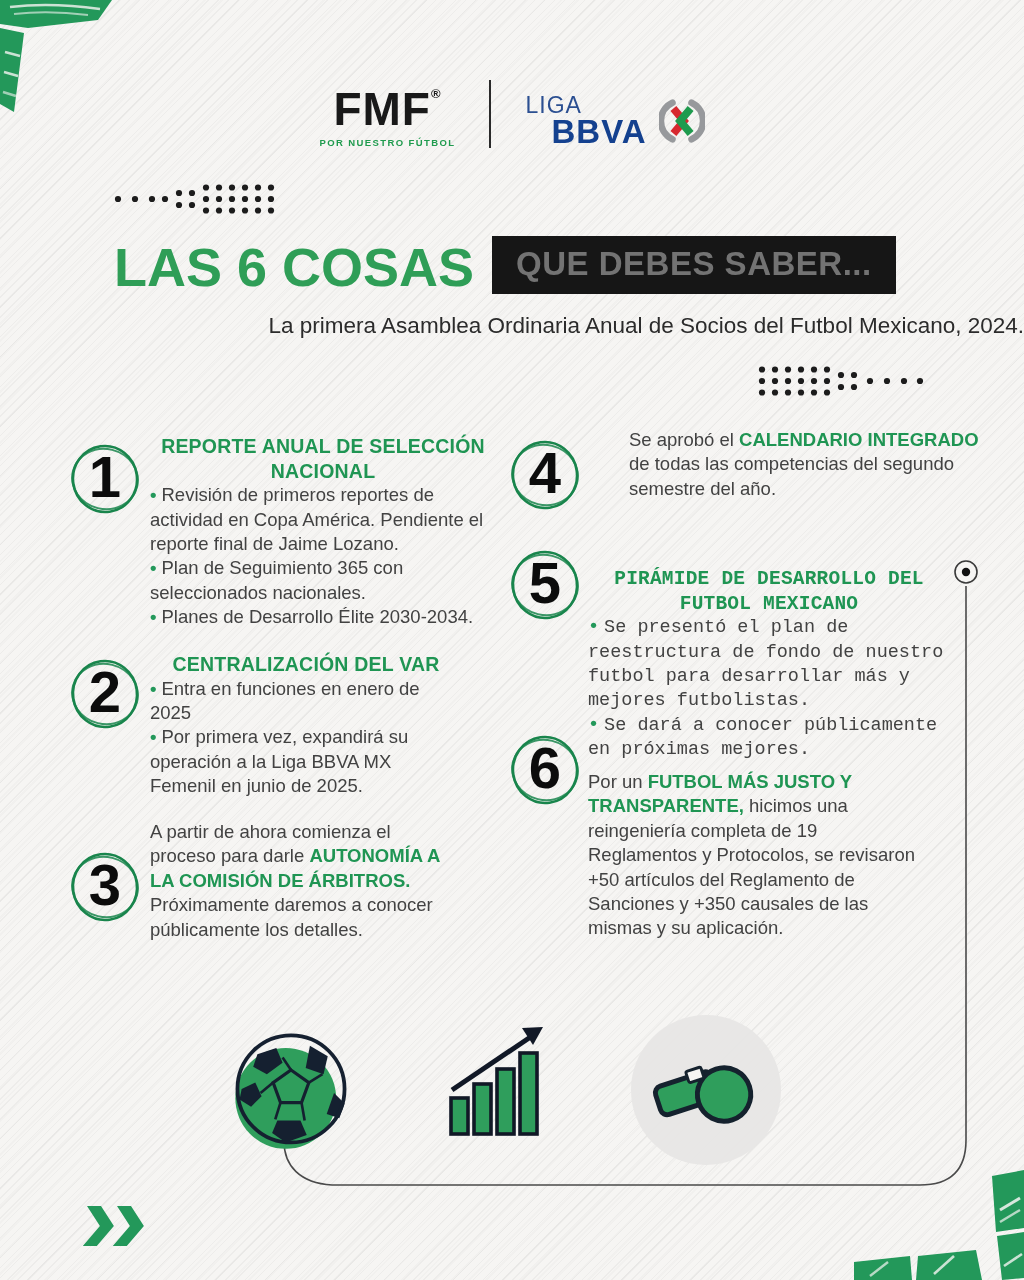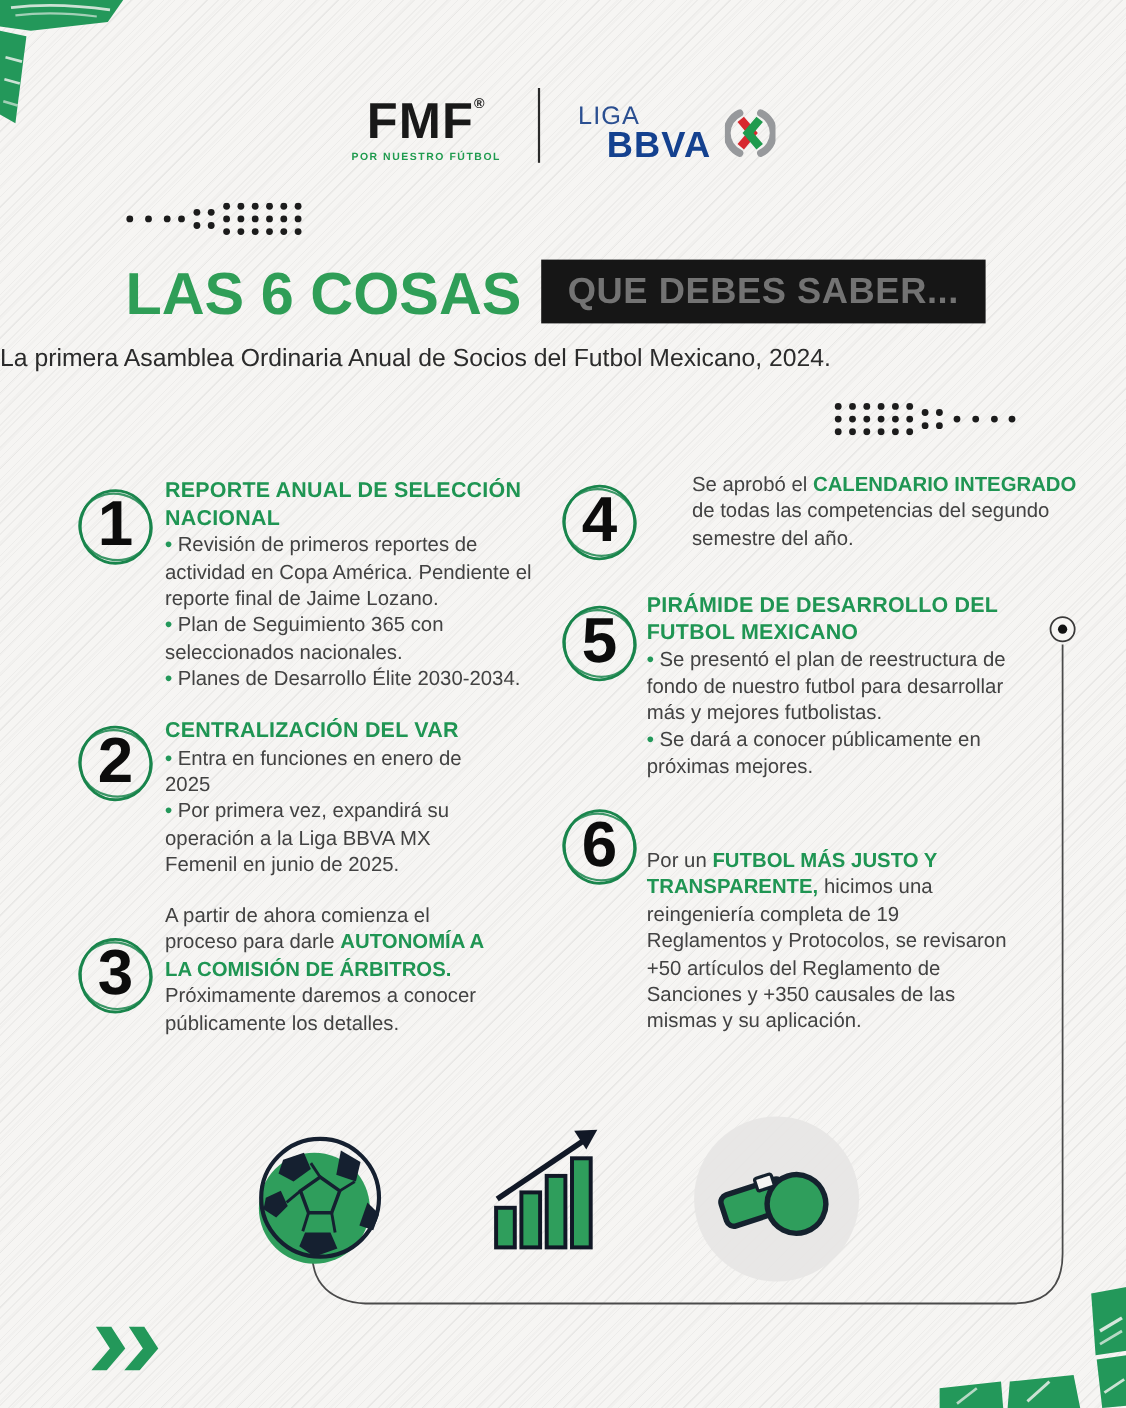--- a/index.html
+++ b/index.html
@@ -41,45 +41,45 @@
 
   
   .title-row { position: absolute; left: 114px; top: 236px; width: 800px;
     display: flex; align-items: flex-end; }
   .title-green { font-size: 54px; font-weight: 900; color: #2f9e57;
     letter-spacing: 0px; line-height: 1; white-space: nowrap; }
   .title-box { margin-left: 18px; background: #161616; color: #737373;
     font-size: 33px; font-weight: 800; letter-spacing: 0.5px;
     padding: 9px 24px 11px; white-space: nowrap; }
   .subtitle { position: absolute; left: 0; right: 0; top: 313px;
-    text-align: left; font-size: 22.5px; font-weight: 500; color: #2b2b2b; }
+    text-align: right; font-size: 22.5px; font-weight: 500; color: #2b2b2b; }
 
   
   .badge { position: absolute; width: 70px; height: 74px; }
   .badge svg { position: absolute; inset: 0; }
   .badge .digit { position: absolute; left: 0; right: 0; top: 50%;
     transform: translateY(-54%); text-align: center;
     font-size: 58px; font-weight: 900; color: #0c0c0c; }
   .content { position: absolute; font-size: 18.5px; line-height: 1.32; color: #424242; }
   .content p { margin: 0; }
   .hd { font-size: 19.5px; font-weight: 800; color: #1f9553;
-    line-height: 1.26; margin: 0 0 3px 0; letter-spacing: 0.2px; }
+    line-height: 1.26; margin: 0 0 3px 0; letter-spacing: 0.2px; text-align: center; }
   .bullet .dot { color: #23985a; font-weight: 700; margin-right: 5px; }
   strong.green { color: #1f9553; font-weight: 800; }
 
   .i1-badge { left: 70px;  top: 442px; }
   .i1-content { left: 150px; top: 434px; width: 346px; }
   .i2-badge { left: 70px;  top: 657px; }
   .i2-content { left: 150px; top: 652px; width: 312px; }
   .i3-badge { left: 70px;  top: 850px; }
   .i3-content { left: 150px; top: 820px; width: 292px; }
   .i4-badge { left: 510px; top: 438px; }
   .i4-content { left: 588px; top: 428px; width: 356px; margin-left: 41px; }
   .i5-badge { left: 510px; top: 548px; }
-  .i5-content { left: 588px; top: 538px; width: 362px; }
+  .i5-content { left: 588px; top: 567px; width: 362px; font-family: Liberation Mono, monospace; }
   .i6-badge { left: 510px; top: 733px; }
   .i6-content { left: 588px; top: 770px; width: 336px; }
 
   
   .connector { position: absolute; inset: 0; pointer-events: none; }
   .ball-icon    { position: absolute; left: 228px; top: 1028px; }
   .chart-icon   { position: absolute; left: 448px; top: 1024px; }
   .whistle-icon { position: absolute; left: 629px; top: 1013px; }
   .chevrons     { position: absolute; left: 83px;  top: 1206px; }
   .dec-tl { position: absolute; left: 0; top: 0; }

